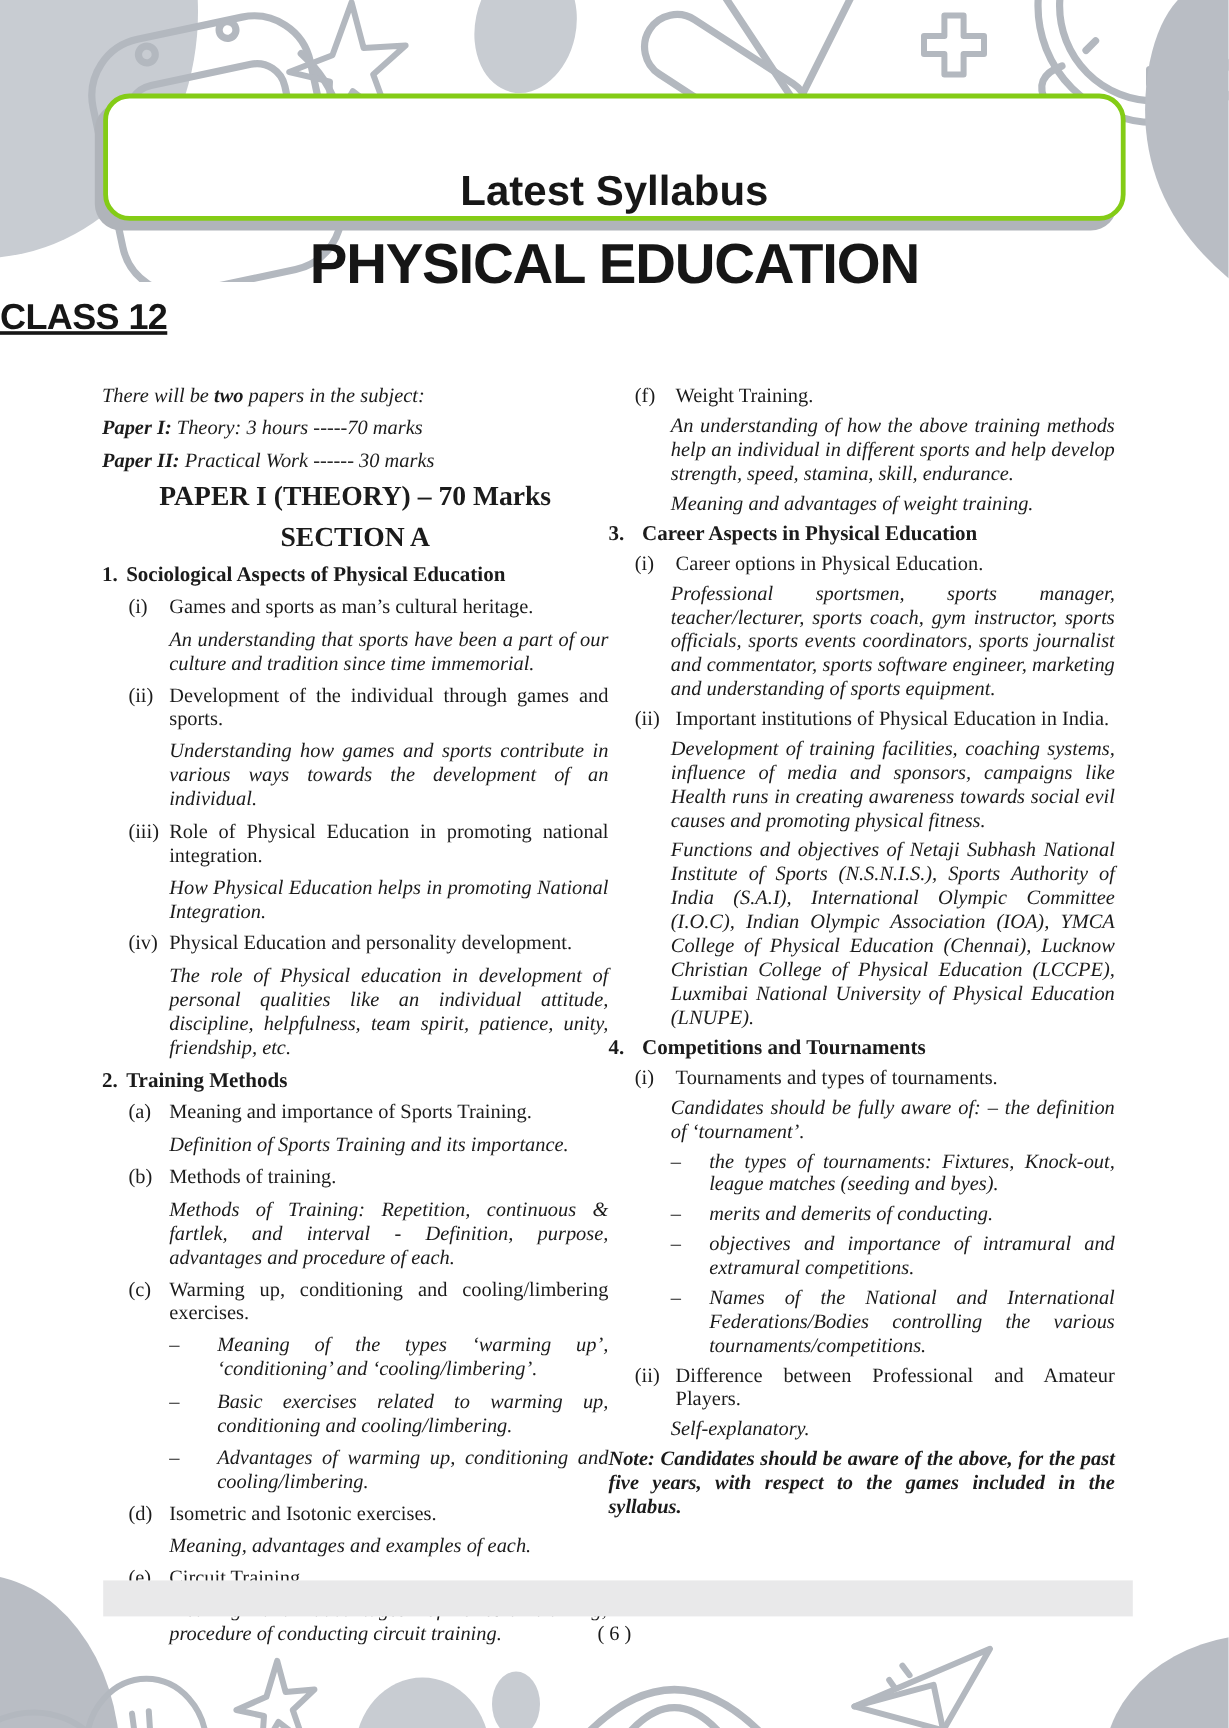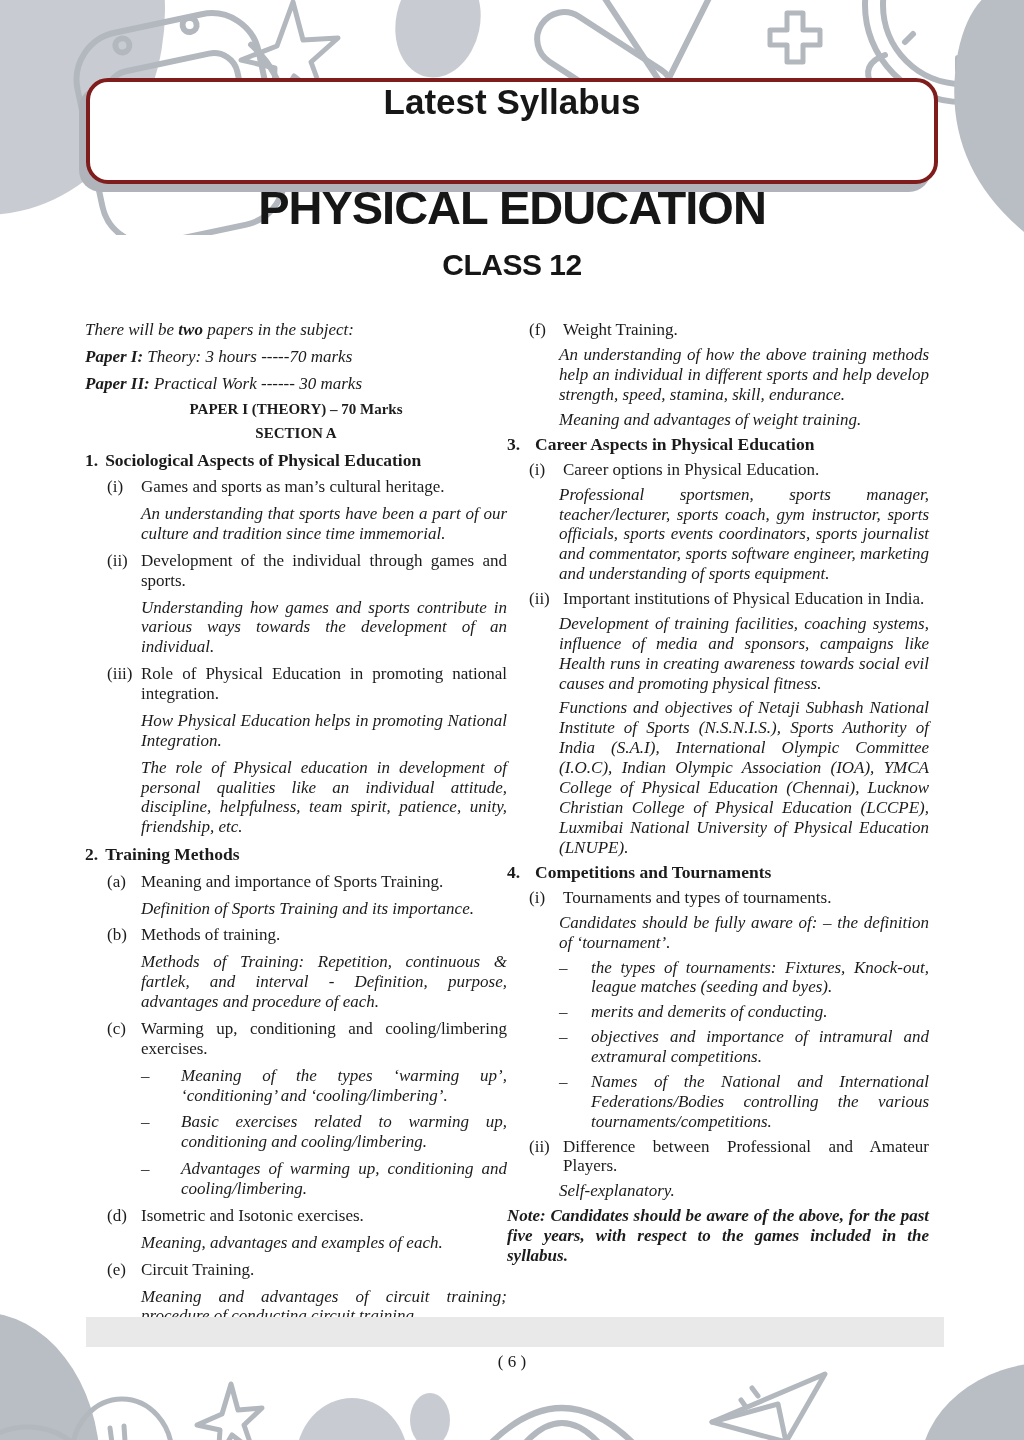--- a/index.html
+++ b/index.html
@@ -5,39 +5,39 @@
   html,body{margin:0;padding:0;background:#ffffff;}
   .page{position:relative;width:1024px;height:1440px;background:#fff;overflow:hidden;
         font-family:"Liberation Serif",serif;color:#1b1b1b;}
   .doodles{position:absolute;left:0;z-index:0;pointer-events:none;}
   .doodles .stroke{fill:none;stroke:#b3b8bf;stroke-width:6;stroke-linecap:round;stroke-linejoin:round;}
   .doodles .stroke-thin{fill:none;stroke:#b3b8bf;stroke-width:5;stroke-linecap:round;stroke-linejoin:round;}
   .doodles .blob{fill:#c8ccd2;stroke:none;}
   .doodles .blob-dark{fill:#b9bdc4;stroke:none;}
 
   .banner{position:absolute;left:86px;top:78px;width:844px;height:98px;background:#fff;
-          border:4px solid #7f1d1d;border-radius:22px;box-shadow:-7px 8px 0 #b0b4ba;
-          display:flex;align-items:flex-start;justify-content:center;z-index:2;}
+          border:4px solid #84cc16;border-radius:22px;box-shadow:-7px 8px 0 #b0b4ba;
+          display:flex;align-items:flex-end;justify-content:center;z-index:2;}
   .banner-text{font-family:"Liberation Sans",sans-serif;font-weight:bold;font-size:35px;color:#171717;}
 
-  .main-title{position:absolute;top:180px;left:0;width:100%;margin:0;text-align:center;z-index:1;
+  .main-title{position:absolute;top:192px;left:0;width:100%;margin:0;text-align:center;z-index:1;
               font-family:"Liberation Sans",sans-serif;font-weight:800;font-size:47px;
               letter-spacing:-1px;color:#161616;}
-  .sub-title{position:absolute;top:248px;left:0;width:100%;margin:0;text-align:center;z-index:1;
+  .sub-title{position:absolute;top:248px;left:0;width:100%;margin:0;text-align:left;z-index:1;
              font-family:"Liberation Sans",sans-serif;font-weight:800;font-size:30px;
-             letter-spacing:-0.5px;color:#161616;}
+             letter-spacing:-0.5px;color:#161616;text-decoration:underline;}
 
   .columns{position:absolute;left:85px;top:320px;width:864px;display:flex;z-index:1;}
   .col{width:422px;font-size:17px;line-height:1.17;}
   .col-left > *{margin:0 0 7px 0;}
   .col-right > *{margin:0 0 5px 0;}
 
   .intro-line{font-style:italic;}
   .intro-line .b{font-weight:bold;}
-  .center-head{text-align:center;font-weight:bold;font-size:15px;}
+  .center-head{text-align:center;font-weight:bold;font-size:23px;}
   .section-head{font-weight:bold;font-size:17.5px;display:flex;}
   .col-left .sec-label{margin-right:7px;}
   .col-right .sec-label{flex:0 0 28px;}
   .item{display:flex;padding-left:22px;}
   .item-label{flex:0 0 34px;}
   .item-text{flex:1;text-align:justify;}
   .desc{font-style:italic;text-align:justify;margin-left:56px !important;margin-top:0;margin-bottom:inherit;}
   .col-left .desc{margin:0 0 7px 56px !important;}
   .col-right .desc{margin:0 0 5px 52px !important;}
   .dash{display:flex;font-style:italic;}
@@ -116,20 +116,24 @@
         <div class="item">
           <span class="item-label">(ii)</span>
           <div class="item-text">Development of the individual through games and sports.</div>
         </div>
         <p class="desc">Understanding how games and sports contribute in various ways towards the development of an individual.</p>
         <div class="item">
           <span class="item-label">(iii)</span>
           <div class="item-text">Role of Physical Education in promoting national integration.</div>
         </div>
         <p class="desc">How Physical Education helps in promoting National Integration.</p>
+        <div class="item">
+          <span class="item-label">(iv)</span>
+          <div class="item-text">Physical Education and personality development.</div>
+        </div>
         <p class="desc">The role of Physical education in development of personal qualities like an individual attitude, discipline, helpfulness, team spirit, patience, unity, friendship, etc.</p>
         <div class="section-head">
           <span class="sec-label">2.</span>
           <span class="sec-text">Training Methods</span>
         </div>
         <div class="item">
           <span class="item-label">(a)</span>
           <div class="item-text">Meaning and importance of Sports Training.</div>
         </div>
         <p class="desc">Definition of Sports Training  and its importance.</p>

